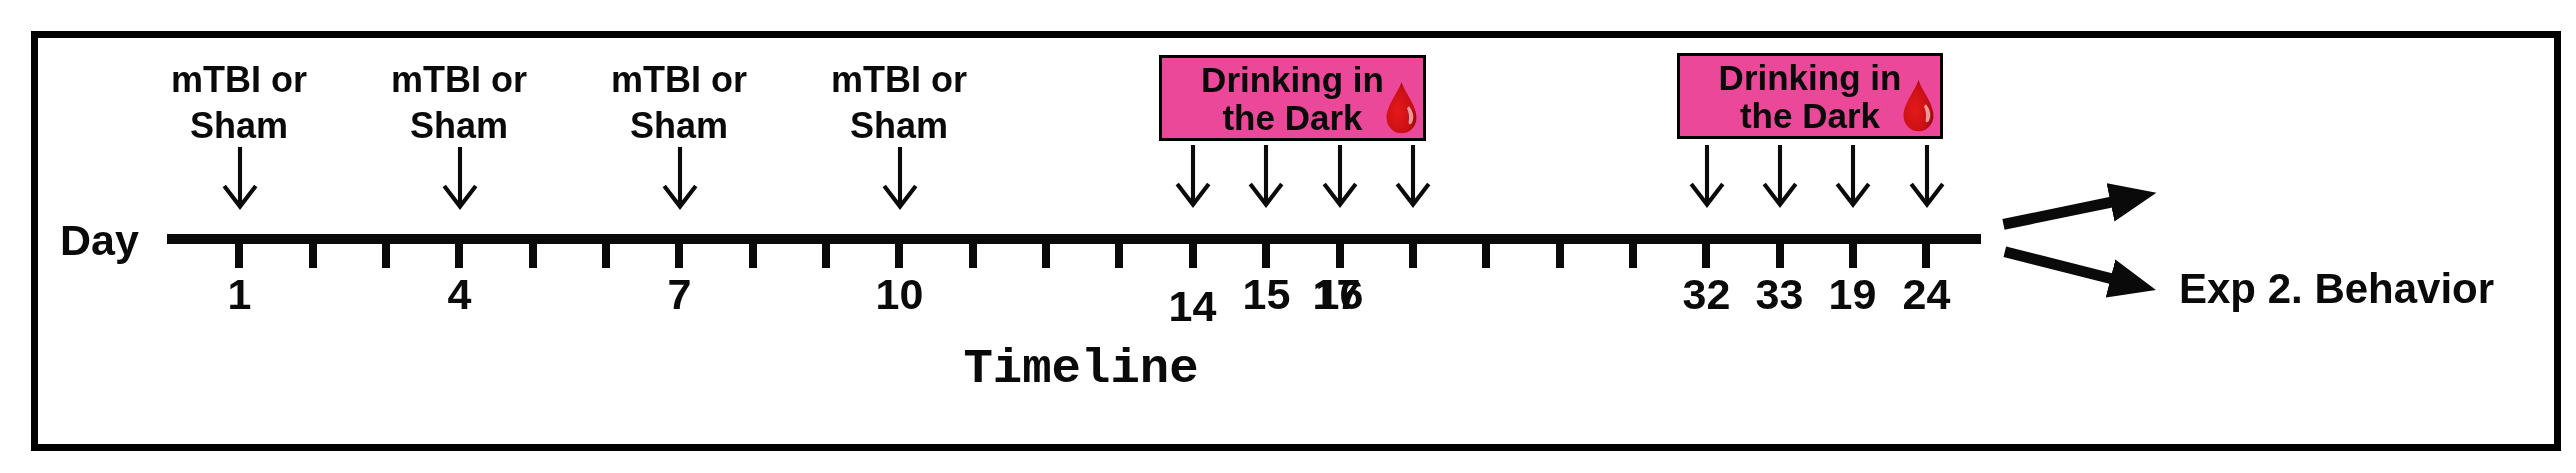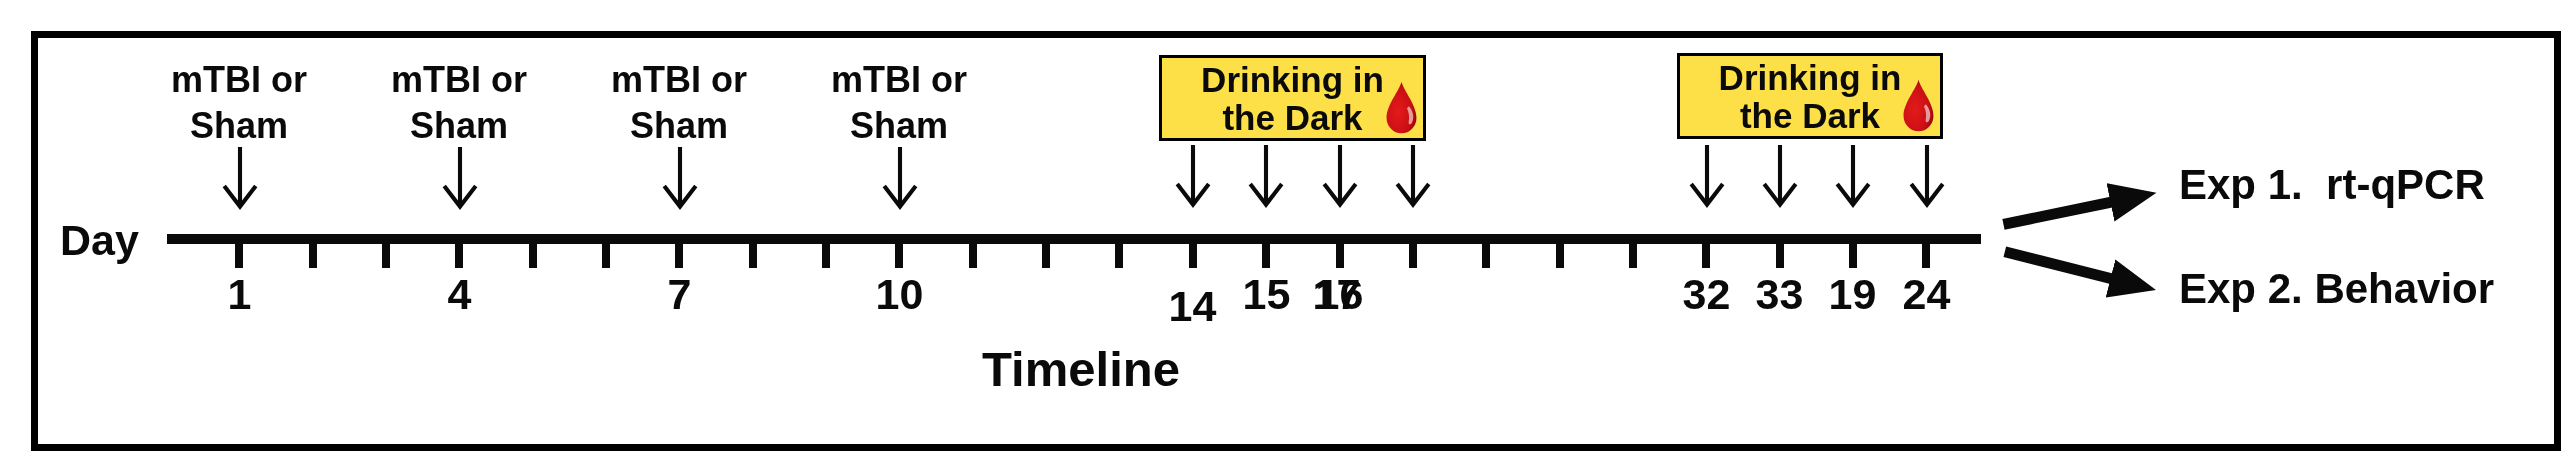--- a/index.html
+++ b/index.html
@@ -57,37 +57,38 @@
     font-size: 36px;
     line-height: 46px;
     text-align: center;
     white-space: nowrap;
   }
   .down-arrow { position: absolute; }
   .did-box {
     position: absolute;
     box-sizing: border-box;
     border: 3.4px solid #000000;
-    background: #fde047;
+    background: #ec4899;
     text-align: center;
     font-size: 35px;
     line-height: 38px;
     padding-top: 2.7px;
   }
   .did-drop {
     position: absolute;
     right: 5.5px; bottom: 4.1px;
   }
   .timeline-caption {
     position: absolute;
     left: 876px; top: 345px;
     width: 410px;
     font-size: 49px;
     line-height: 49px;
     text-align: center;
+    font-family: Liberation Mono, monospace;
   }
   .exp-label {
     position: absolute;
     left: 2179px;
     font-size: 42px;
     line-height: 42px;
     white-space: pre;
   }
   .exp-1 { top: 164px; }
   .exp-2 { top: 268px; }
@@ -248,19 +249,18 @@
   <svg class="branch-svg" width="191" height="144" viewBox="0 0 280 210">
     <defs>
       <marker id="bighead" markerWidth="4.6" markerHeight="3.6" refX="0.2" refY="1.8" orient="auto" markerUnits="strokeWidth">
         <path d="M0,0 L4.3,1.8 L0,3.6 Z" fill="#0a0a0a"></path>
       </marker>
     </defs>
     <line x1="30" y1="88" x2="190" y2="55" stroke="#0a0a0a" stroke-width="16" marker-end="url(#bighead)"></line>
     <line x1="32" y1="128" x2="190" y2="168" stroke="#0a0a0a" stroke-width="16" marker-end="url(#bighead)"></line>
   </svg>
 
-  <div class="exp-label exp-1">Exp 1.  rt-qPCR</div>
   <div class="exp-label exp-2">Exp 2. Behavior</div>
 
   <div class="timeline-caption">Timeline</div>
 
 </div>
 
 
 </body></html>

